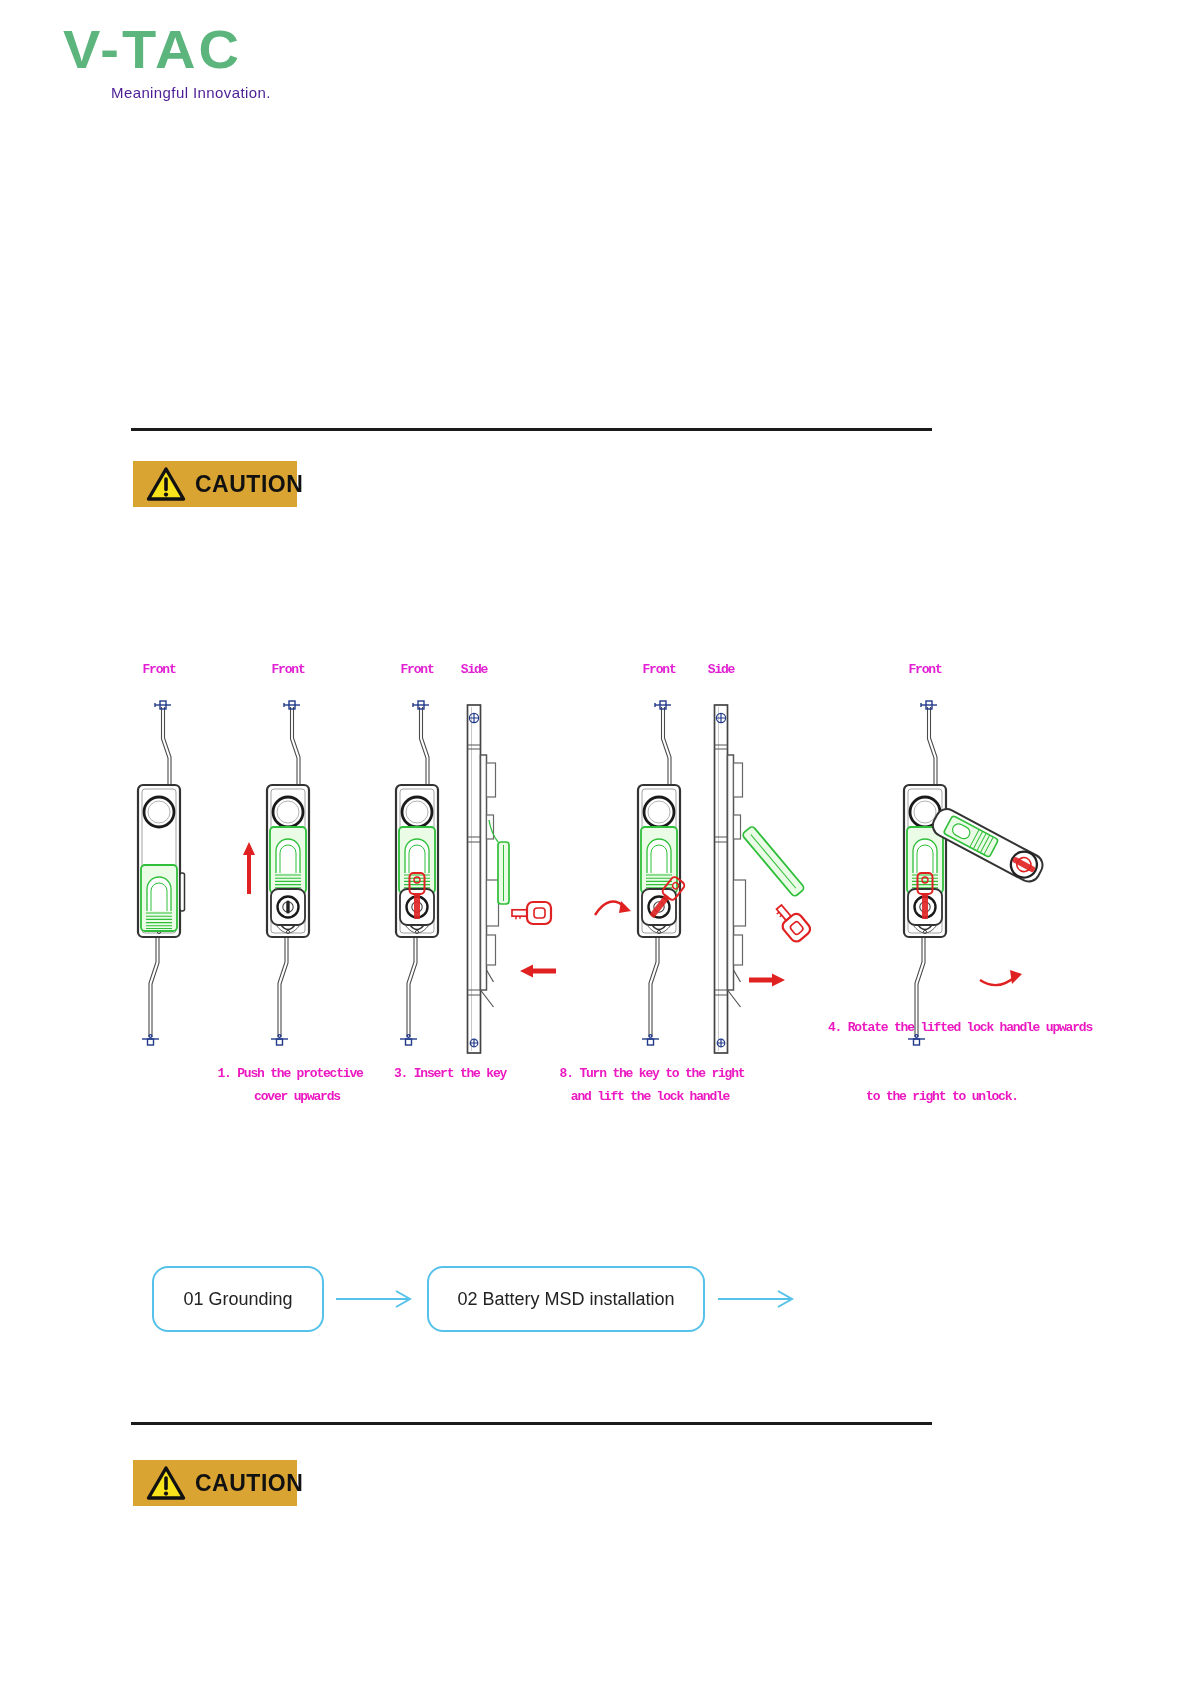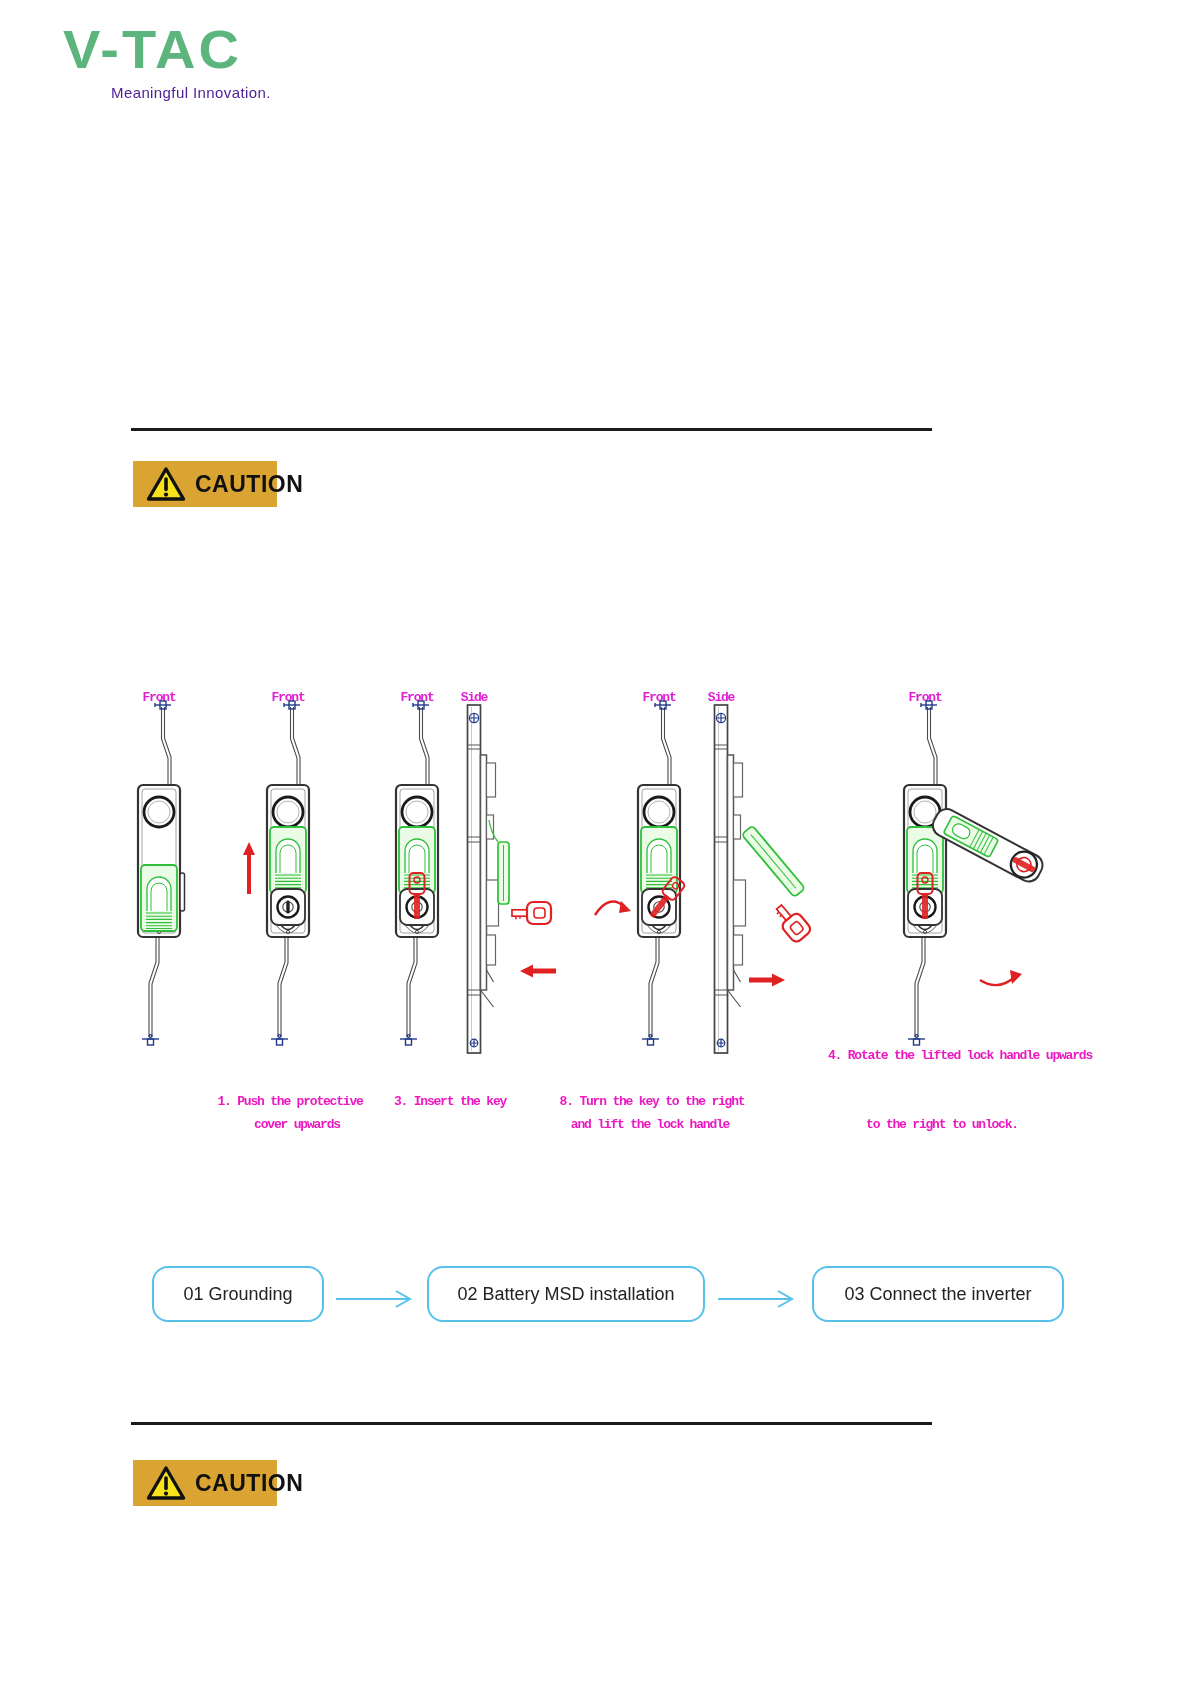--- a/index.html
+++ b/index.html
@@ -18,43 +18,43 @@
   .logo .tagline{
     margin-top:6px;margin-left:48px;
     font-size:15px;font-weight:500;letter-spacing:.4px;color:#4c1d95;
   }
   
   .rule{position:absolute;left:131px;width:801px;height:3px;background:#1b1b1b;}
   .rule.r1{top:428px;}
   .rule.r2{top:1422px;}
   
   .caution{
-    position:absolute;left:133px;width:144px;height:46px;
+    position:absolute;left:133px;width:164px;height:46px;
     background:#d9a431;display:flex;align-items:center;
   }
   .caution.c1{top:461px;}
   .caution.c2{top:1460px;}
   .caution .tri{margin-left:13px;flex:0 0 auto;display:block;}
   .caution .lbl{
     margin-left:9px;font-size:23px;font-weight:700;color:#111;
     letter-spacing:.5px;
   }
   
   .cadtext{
     position:absolute;transform:translateX(-50%);
     font-family:"Liberation Mono", monospace;
     font-weight:700;font-size:13px;letter-spacing:-1.2px;
-    color:#e21fd2;white-space:nowrap;margin-top:28px;
+    color:#e21fd2;white-space:nowrap;
   }
   .cadtext.cap{color:#ec18c0;}
   
   .diagram{position:absolute;left:0;top:0;width:1191px;height:1684px;}
   
   .flowbox{
-    position:absolute;top:1266px;height:56px;box-sizing:border-box;
+    position:absolute;top:1266px;height:66px;box-sizing:border-box;
     border:2px solid #56c1e9;border-radius:16px;background:#fff;
     display:flex;align-items:center;justify-content:center;
     font-size:18px;color:#222;white-space:nowrap;
   }
   .flowarrow{position:absolute;top:1287px;}
 </style>
 </head>
 <body>
 
 <div class="page">
@@ -267,17 +267,14 @@
     <line x1="2" y1="12" x2="74" y2="12" stroke="#56c1e9" stroke-width="2"></line>
     <polyline points="62,4 76,12 62,20" fill="none" stroke="#56c1e9" stroke-width="2"></polyline>
   </svg>
   <div class="flowbox" style="left:427px;width:278px;">
     <span>02 Battery MSD installation</span>
   </div>
   <svg class="flowarrow" style="left:716px;" width="86" height="24" viewBox="0 0 86 24">
     <line x1="2" y1="12" x2="74" y2="12" stroke="#56c1e9" stroke-width="2"></line>
     <polyline points="62,4 76,12 62,20" fill="none" stroke="#56c1e9" stroke-width="2"></polyline>
   </svg>
-  <div class="flowbox" style="left:812px;width:252px;">
-    <span>03 Connect the inverter</span>
-  </div>
 
 </div>
 
 </body></html>

